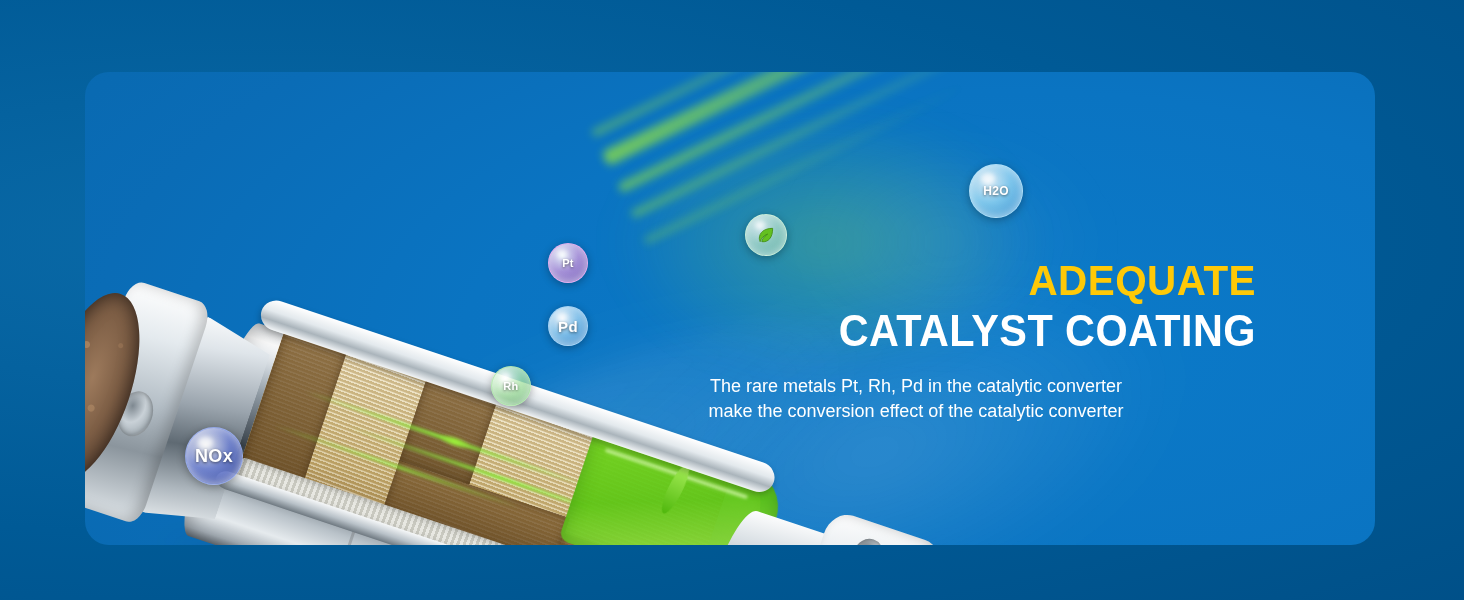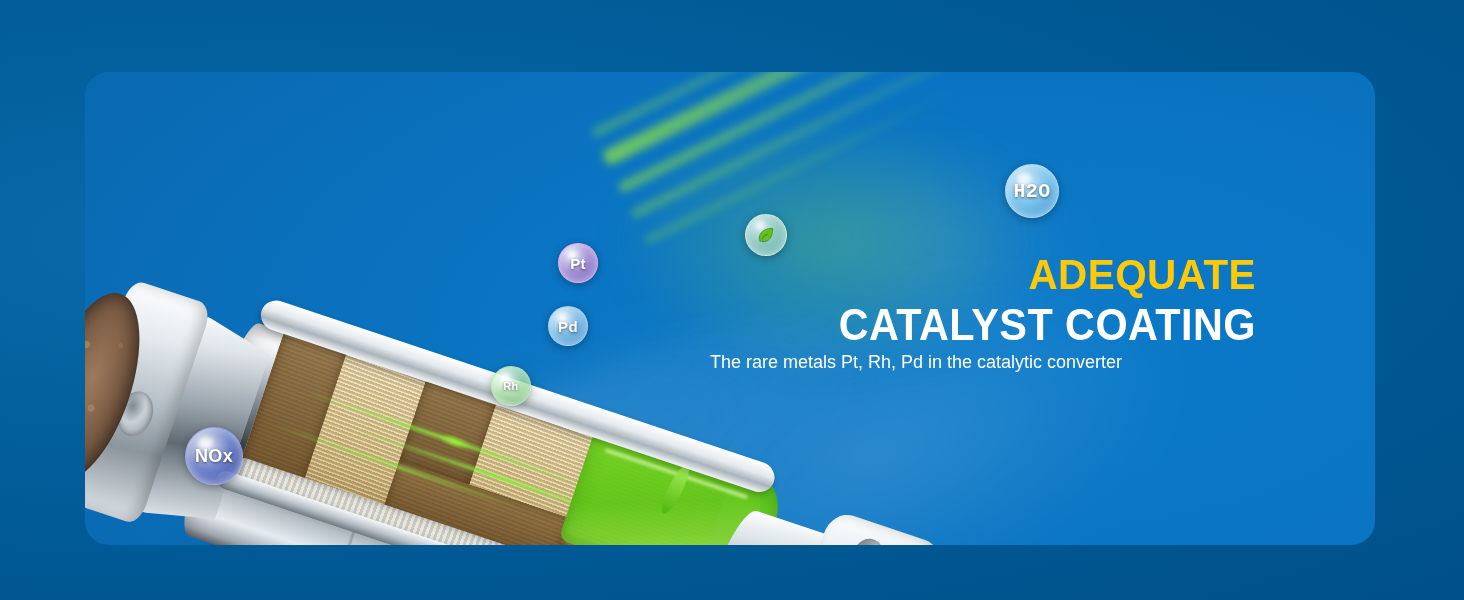--- a/index.html
+++ b/index.html
@@ -180,47 +180,47 @@
   .shadow{position:absolute;left:160px;top:236px;width:620px;height:70px;border-radius:50%;
     background:radial-gradient(closest-side, rgba(0,30,60,.45), rgba(0,30,60,0));filter:blur(10px);}
 
   
   .bub{position:absolute;border-radius:50%;display:flex;align-items:center;justify-content:center;
     color:#fff;font-weight:700;letter-spacing:.3px;text-shadow:0 1px 3px rgba(0,0,0,.55);
     box-shadow:inset 0 0 10px rgba(255,255,255,.65), 0 2px 8px rgba(0,0,0,.3);}
   .bub::after{content:"";position:absolute;left:22%;top:16%;width:26%;height:20%;border-radius:50%;
     background:rgba(255,255,255,.65);filter:blur(2px);}
 
-  .bub-pt{left:473px;top:171px;width:38px;height:38px;font-size:15px;
+  .bub-pt{left:463px;top:171px;width:38px;height:38px;font-size:11px;
     background:radial-gradient(circle at 35% 30%, rgba(255,255,255,.9), rgba(214,150,220,.75) 45%, rgba(150,70,170,.7) 100%);
     border:1.5px solid rgba(235,180,240,.9);}
   .bub-pd{left:463px;top:234px;width:38px;height:38px;font-size:15px;
     background:radial-gradient(circle at 35% 30%, rgba(255,255,255,.9), rgba(150,205,240,.8) 45%, rgba(60,130,195,.72) 100%);
     border:1.5px solid rgba(175,215,245,.9);}
   .bub-rh{left:406px;top:294px;width:38px;height:38px;font-size:11px;
     background:radial-gradient(circle at 35% 30%, rgba(255,255,255,.9), rgba(165,225,160,.78) 45%, rgba(70,160,80,.7) 100%);
     border:1.5px solid rgba(185,235,180,.9);}
   .bub-nox{left:100px;top:355px;width:56px;height:56px;font-size:18px;
     background:radial-gradient(circle at 35% 30%, rgba(255,255,255,.85), rgba(110,130,215,.85) 45%, rgba(35,55,150,.85) 100%);
     border:1.5px solid rgba(160,180,240,.85);}
-  .bub-h2o{left:920px;top:92px;width:52px;height:52px;font-size:20px;
+  .bub-h2o{left:884px;top:92px;width:52px;height:52px;font-size:12px;
     background:radial-gradient(circle at 35% 30%, rgba(255,255,255,.85), rgba(150,215,245,.8) 45%, rgba(70,150,210,.62) 100%);
-    border:1.5px solid rgba(190,230,250,.85);font-family:Liberation Mono, monospace;}
+    border:1.5px solid rgba(190,230,250,.85);}
   .bub-leaf{left:660px;top:142px;width:40px;height:40px;
     background:radial-gradient(circle at 35% 30%, rgba(255,255,255,.8), rgba(210,240,210,.6) 45%, rgba(150,210,160,.45) 100%);
     border:1.5px solid rgba(225,250,225,.8);}
   .leaf{width:20px;height:20px;}
 
   
-  .copy{position:absolute;right:119px;top:178px;width:680px;text-align:right;}
+  .copy{position:absolute;right:119px;top:184px;width:680px;text-align:right;}
   .t1{font-size:43px;line-height:48px;font-weight:700;color:#FFC907;
     letter-spacing:.5px;transform:scaleX(.94);transform-origin:right center;}
   .t2{font-size:44px;line-height:50px;font-weight:700;color:#ffffff;
     letter-spacing:.5px;margin-top:2px;transform:scaleX(.94);transform-origin:right center;}
-  .body{margin-top:0;color:#ffffff;font-size:18px;line-height:24.5px;
+  .body{margin-top:18px;color:#ffffff;font-size:18px;line-height:24.5px;
     text-align:center;font-weight:400;}
   .body p{margin:0;}
 </style>
 </head>
 <body>
 
 <div id="stage">
 
   <div class="backdrop"></div>
 
@@ -303,17 +303,18 @@
       <svg class="leaf" viewBox="0 0 24 24">
         <path d="M20 4C10 4 4 9 4 16c0 2 1 4 1 4s2-7 9-9c-5 3-7 7-7 9 8 1 13-5 13-16z" fill="#63c020" stroke="#3f8c10" stroke-width="1"></path>
       </svg>
     </div>
 
     <div class="copy">
       <div class="t1">ADEQUATE</div>
       <div class="t2">CATALYST COATING</div>
       <div class="body">
         <p>The rare metals Pt, Rh, Pd in the catalytic converter</p>
+        <p>make the conversion effect of the catalytic converter</p>
       </div>
     </div>
 
   </div>
 </div>
 
 </body></html>

